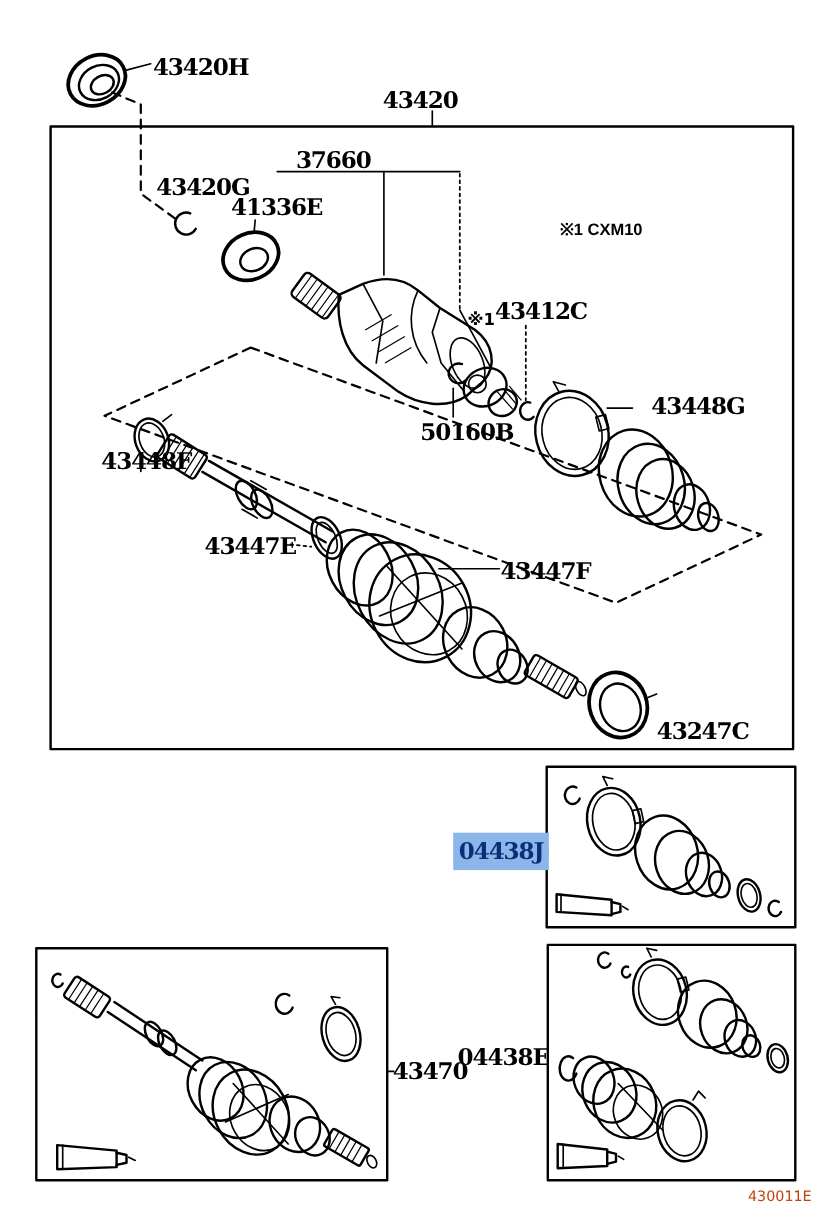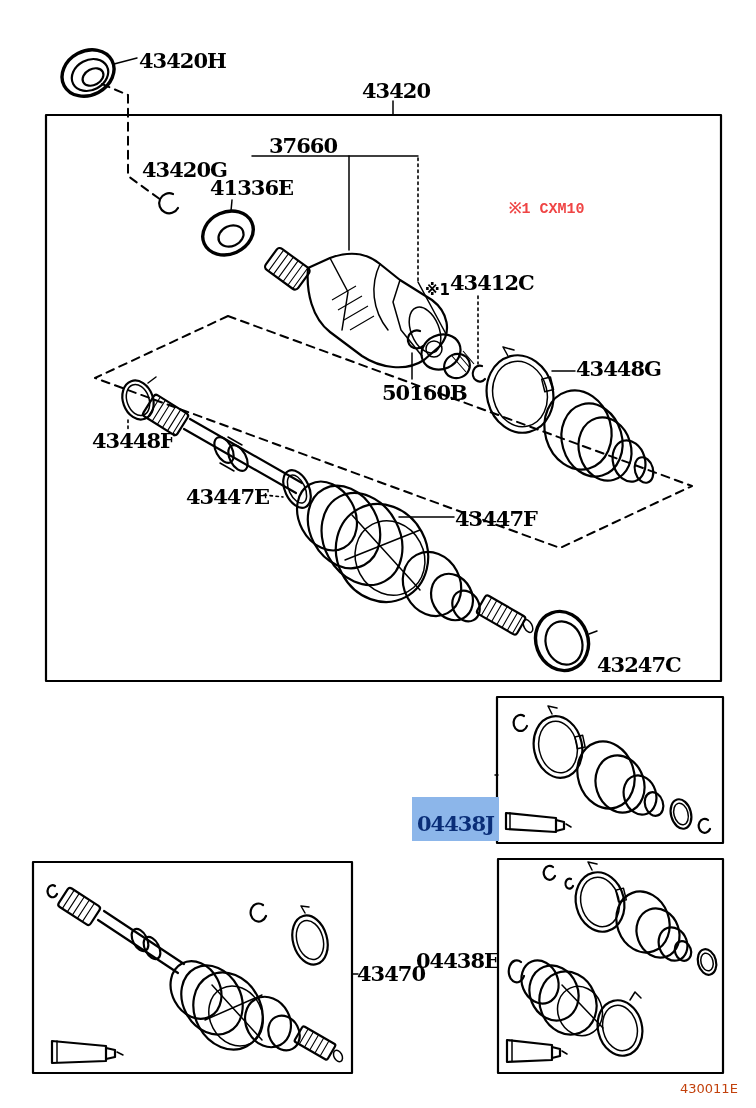--- a/index.html
+++ b/index.html
@@ -24,31 +24,30 @@
     font-size:21px;
     letter-spacing:-1px;
     line-height:1;
     color:#000;
     white-space:nowrap;
     cursor:pointer;
   }
   .callout.highlight{
     background:var(--highlight-bg,#8cb6ea);
     color:var(--highlight-text,#0a2e78);
-    padding:16px 5px 7px 5px;
-    margin-top:40px;
+    padding:6px 5px 7px 5px;
   }
   .note{
     position:absolute;
-    font-family:Liberation Mono, monospace;
+    font-family:Liberation Sans, sans-serif;
     font-weight:700;
     font-size:15px;
     letter-spacing:0;
     line-height:1;
-    color:#ef4444;
+    color:#000000;
     white-space:nowrap;
   }
   .refmark{
     position:absolute;
     font-family:"DejaVu Sans",sans-serif;
     font-weight:700;
     font-size:15px;
     line-height:1;
     color:#000;
   }
@@ -273,30 +272,30 @@
     <g>
       <path class="ln" d="M507,1040 L552,1045 L552,1060 L507,1062 Z"></path>
       <path class="ln thin" d="M512,1040 v21"></path>
       <path class="ln" d="M552,1047 l8,2 v7 l-8,2"></path>
       <path class="ln thin" d="M562,1051 l5,3"></path>
     </g>
   </g>
 </svg>
 
 <span class="callout" style="left:139px;top:50px">43420H</span>
-<span class="callout" style="left:362px;top:80px">43420</span>
+<span class="callout" style="left:348px;top:80px">43420</span>
 <span class="callout" style="left:269px;top:135px">37660</span>
 <span class="callout" style="left:142px;top:159px">43420G</span>
 <span class="callout" style="left:210px;top:177px">41336E</span>
 <span class="note" style="left:509px;top:202px">※1 CXM10</span>
 <span class="refmark" style="left:425px;top:283px">※1</span>
 <span class="callout" style="left:450px;top:272px">43412C</span>
 <span class="callout" style="left:382px;top:382px">50160B</span>
-<span class="callout" style="left:576px;top:358px">43448G</span>
-<span class="callout" style="left:92px;top:430px">43448F</span>
+<span class="callout" style="left:592px;top:358px">43448G</span>
+<span class="callout" style="left:92px;top:408px">43448F</span>
 <span class="callout" style="left:186px;top:486px">43447E</span>
 <span class="callout" style="left:455px;top:508px">43447F</span>
 <span class="callout" style="left:597px;top:654px">43247C</span>
 <span class="callout highlight" style="left:412px;top:757px">04438J</span>
 <span class="callout" style="left:357px;top:963px">43470</span>
 <span class="callout" style="left:416px;top:950px">04438E</span>
 <span class="figcode" style="left:680px;top:1082px">430011E</span>
 
 </div>
 

